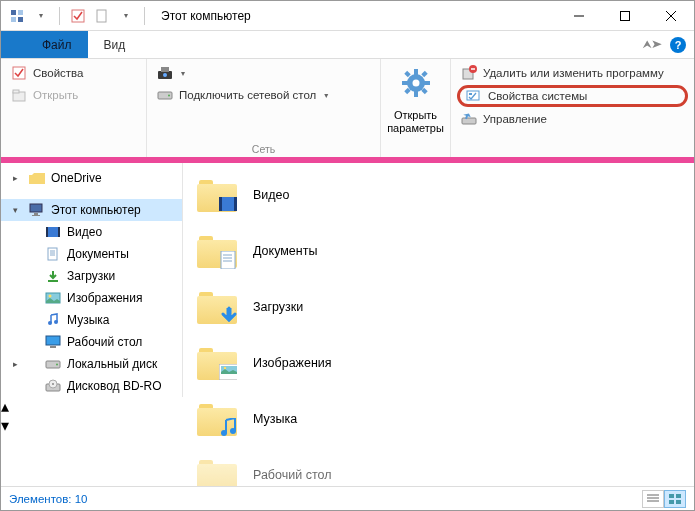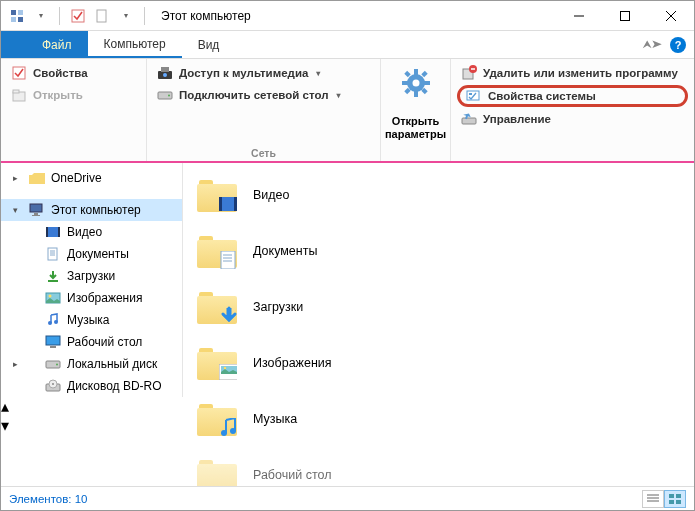--- a/index.html
+++ b/index.html
@@ -10,27 +10,27 @@
 .titlebar .qat { display: flex; align-items: center; gap: 4px; padding: 0 6px; }
 .titlebar .qat .qicon { width: 20px; height: 20px; display: flex; align-items: center; justify-content: center; font-size: 11px; }
 .titlebar .sep { width: 1px; height: 18px; background: #ccc; margin: 0 4px; }
 .titlebar .title { font-size: 12px; padding-left: 6px; }
 .titlebar .winbtns { margin-left: auto; display: flex; }
 .titlebar .winbtn { width: 46px; height: 30px; display: flex; align-items: center; justify-content: center; font-size: 12px; }
 
 
 .tabrow { height: 28px; display: flex; align-items: stretch; background: #fff; border-bottom: 1px solid #ddd; position: relative; }
 .tab { padding: 0 16px; display: flex; align-items: center; font-size: 12px; color: #333; cursor: default; }
-.tab.file { background: #1979ca; color: #fef9c3; padding-left: 41px; }
+.tab.file { background: #1979ca; color: #0f172a; padding-left: 41px; }
 .tab.active { border-bottom: 2px solid #1979ca; }
 .tabrow .minrib { margin-left: auto; display: flex; align-items: center; padding-right: 8px; gap: 8px; }
 .helpicon { width: 16px; height: 16px; background: #0078d7; border-radius: 50%; color: #fff; font-size: 11px; display: flex; align-items: center; justify-content: center; font-weight: bold; }
 
 
-.ribbon { height: 104px; background: #fcfcfc; border-bottom: 2px solid #ec4899; display: flex; font-weight: bold; }
+.ribbon { height: 104px; background: #fcfcfc; border-bottom: 6px solid #ec4899; display: flex; }
 .rgroup { border-right: 1px solid #e5e5e5; display: flex; flex-direction: column; padding: 4px 6px 2px; }
 .rgroup .body { flex: 1; display: flex; flex-direction: column; gap: 2px; }
 .rgroup .label { font-size: 10.5px; color: #888; text-align: center; padding-top: 2px; }
 .ritem { display: flex; align-items: center; gap: 6px; font-size: 11.5px; color: #333; padding: 2px 4px; white-space: nowrap; }
 .ritem.disabled { color: #aaa; }
 .ritem .ricon { width: 16px; height: 16px; display: flex; align-items: center; justify-content: center; }
 .rbig { display: flex; flex-direction: column; align-items: center; font-size: 11px; text-align: center; padding: 4px 6px; }
 .rbig .ricon { width: 32px; height: 32px; }
 .dropcaret { font-size: 8px; color: #666; margin-left: 2px; }
 
@@ -111,21 +111,20 @@
         <svg width="10" height="10">
           <line x1="0" y1="0" x2="10" y2="10" stroke="#000"></line>
           <line x1="10" y1="0" x2="0" y2="10" stroke="#000"></line>
         </svg>
       </div>
   </div>
 </div>
 
 <div class="tabrow">
   <div class="tab file">Файл</div>
-  <div class="tab active">Компьютер</div>
   <div class="tab">Вид</div>
   <div class="minrib">
     <span style="font-size:11px;color:#888">⮝➤</span>
     <div class="helpicon">?</div>
   </div>
 </div>
 
 <div class="ribbon">
   <div class="rgroup" style="width:146px">
     <div class="body">
@@ -153,21 +152,20 @@
   <div class="rgroup" style="width:234px">
     <div class="body">
       <div class="ritem">
         <span class="ricon">
             <svg width="16" height="16">
               <rect x="1" y="6" width="14" height="8" fill="#3a3a3a" rx="1"></rect>
               <circle cx="8" cy="10" r="2" fill="#6af"></circle>
               <rect x="4" y="2" width="8" height="5" fill="#888"></rect>
             </svg>
           </span>
-        <span>Доступ к мультимедиа</span>
         <span class="dropcaret">▾</span>
       </div>
       <div class="ritem">
         <span class="ricon">
             <svg width="16" height="16">
               <rect x="1" y="5" width="14" height="7" fill="#ccc" stroke="#888" rx="1"></rect>
               <circle cx="12" cy="8.5" r="1" fill="#5a5"></circle>
             </svg>
           </span>
         <span>Подключить сетевой стол</span>
@@ -188,21 +186,21 @@
               <rect x="14" y="24" width="4" height="6"></rect>
               <rect x="2" y="14" width="6" height="4"></rect>
               <rect x="24" y="14" width="6" height="4"></rect>
               <rect x="5" y="5" width="5" height="4" transform="rotate(45 7.5 7)"></rect>
               <rect x="22" y="22" width="5" height="4" transform="rotate(45 24.5 24)"></rect>
               <rect x="22" y="5" width="5" height="4" transform="rotate(-45 24.5 7)"></rect>
               <rect x="5" y="22" width="5" height="4" transform="rotate(-45 7.5 24)"></rect>
             </g>
           </svg>
       </span>
-      <span style="line-height:1.2;margin-top:16px">Открыть параметры</span>
+      <span style="line-height:1.2;margin-top:10px">Открыть параметры</span>
     </div>
   </div>
 
   <div class="rgroup" style="flex:1;border-right:none">
     <div class="body">
       <div class="ritem">
         <span class="ricon">
             <svg width="16" height="16">
               <rect x="2" y="4" width="10" height="10" fill="#ddd" stroke="#888"></rect>
               <circle cx="12" cy="4" r="4" fill="#d44"></circle>

